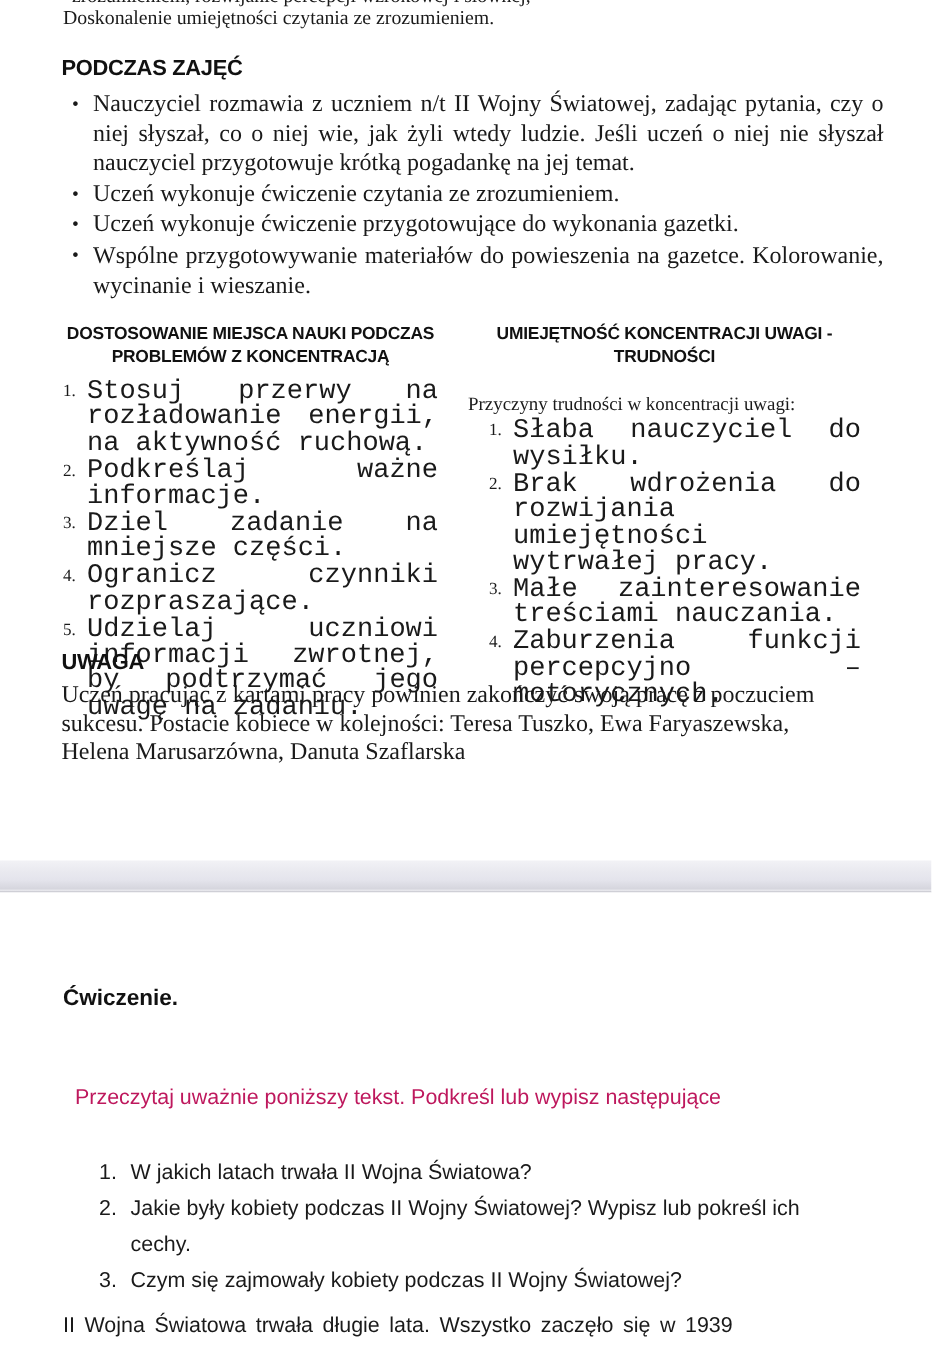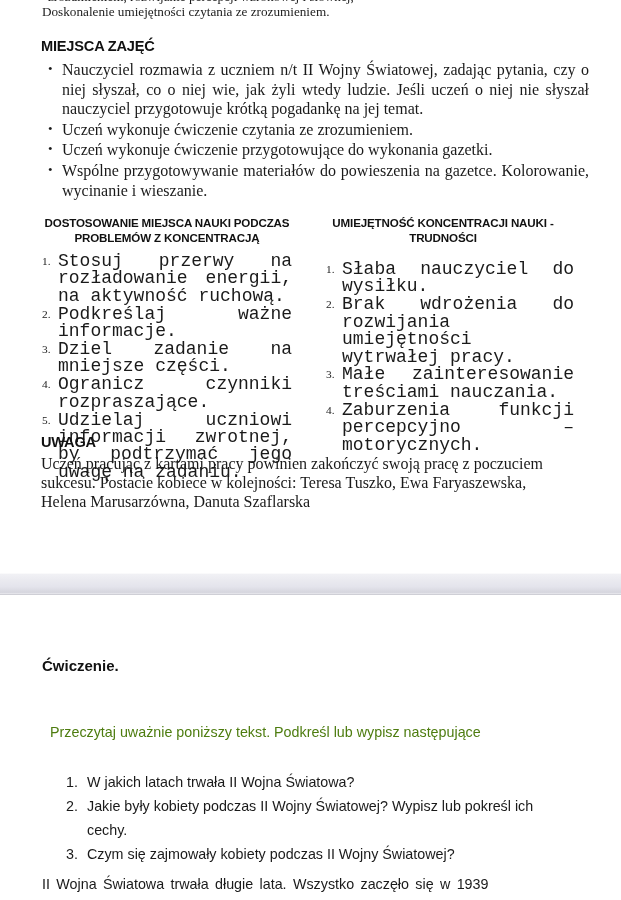--- a/index.html
+++ b/index.html
@@ -221,21 +221,21 @@
   #exercise-intro {
     position: absolute;
     left: 50px;
     top: 125px;
     width: 512px;
     font-family: "Liberation Sans", sans-serif;
     font-size: 14.3px;
     line-height: 24px;
     text-align: justify;
     text-justify: inter-word;
-    color: #4d7c0f;
+    color: #be185d;
   }
   #exercise-intro .nojust { text-align: left; display: block; }
 
   ol.q-list {
     position: absolute;
     left: 66px;
     top: 175px;
     width: 496px;
     margin: 0;
     padding: 0;
@@ -281,21 +281,21 @@
 </style>
 </head>
 <body>
 
 <div id="page-one">
 
   <div class="clipped-line serif-body">zrozumieniem, rozwijanie percepcji wzrokowej i slownej,</div>
 
   <div class="intro-line serif-body">Doskonalenie umiejętności czytania ze zrozumieniem.</div>
 
-  <div class="section-head-bold" id="head-przebieg">MIEJSCA ZAJĘĆ</div>
+  <div class="section-head-bold" id="head-przebieg">PODCZAS ZAJĘĆ</div>
 
   <ul class="bullets">
     <li>Nauczyciel rozmawia z uczniem n/t II Wojny Światowej, zadając pytania, czy o niej słyszał, co o niej wie, jak żyli wtedy ludzie. Jeśli uczeń o niej nie słyszał nauczyciel przygotowuje krótką pogadankę na jej temat.</li>
     <li>Uczeń wykonuje ćwiczenie czytania ze zrozumieniem.</li>
     <li>Uczeń wykonuje ćwiczenie przygotowujące do wykonania gazetki.</li>
     <li>Wspólne przygotowywanie materiałów do powieszenia na gazetce. Kolorowanie, wycinanie i wieszanie.</li>
   </ul>
 
   <div class="two-col">
 
@@ -304,21 +304,22 @@
       <ol class="numlist">
         <li>Stosuj przerwy na rozładowanie energii, na aktywność ruchową.</li>
         <li>Podkreślaj ważne informacje.</li>
         <li>Dziel zadanie na mniejsze części.</li>
         <li>Ogranicz czynniki rozpraszające.</li>
         <li>Udzielaj uczniowi informacji zwrotnej, by podtrzymać jego uwagę na zadaniu.</li>
       </ol>
     </div>
 
     <div class="col col-right">
-      <div class="col-title">UMIEJĘTNOŚĆ KONCENTRACJI NAUKI - TRUDNOŚCI</div>
+      <div class="col-title">UMIEJĘTNOŚĆ KONCENTRACJI UWAGI - TRUDNOŚCI</div>
+      <p class="col-intro">Przyczyny trudności w koncentracji uwagi:</p>
       <ol class="numlist indented">
         <li>Słaba nauczyciel do wysiłku.</li>
         <li>Brak wdrożenia do rozwijania umiejętności wytrwałej pracy.</li>
         <li>Małe zainteresowanie treściami nauczania.</li>
         <li>Zaburzenia funkcji percepcyjno – motorycznych.</li>
       </ol>
     </div>
 
   </div>
 

